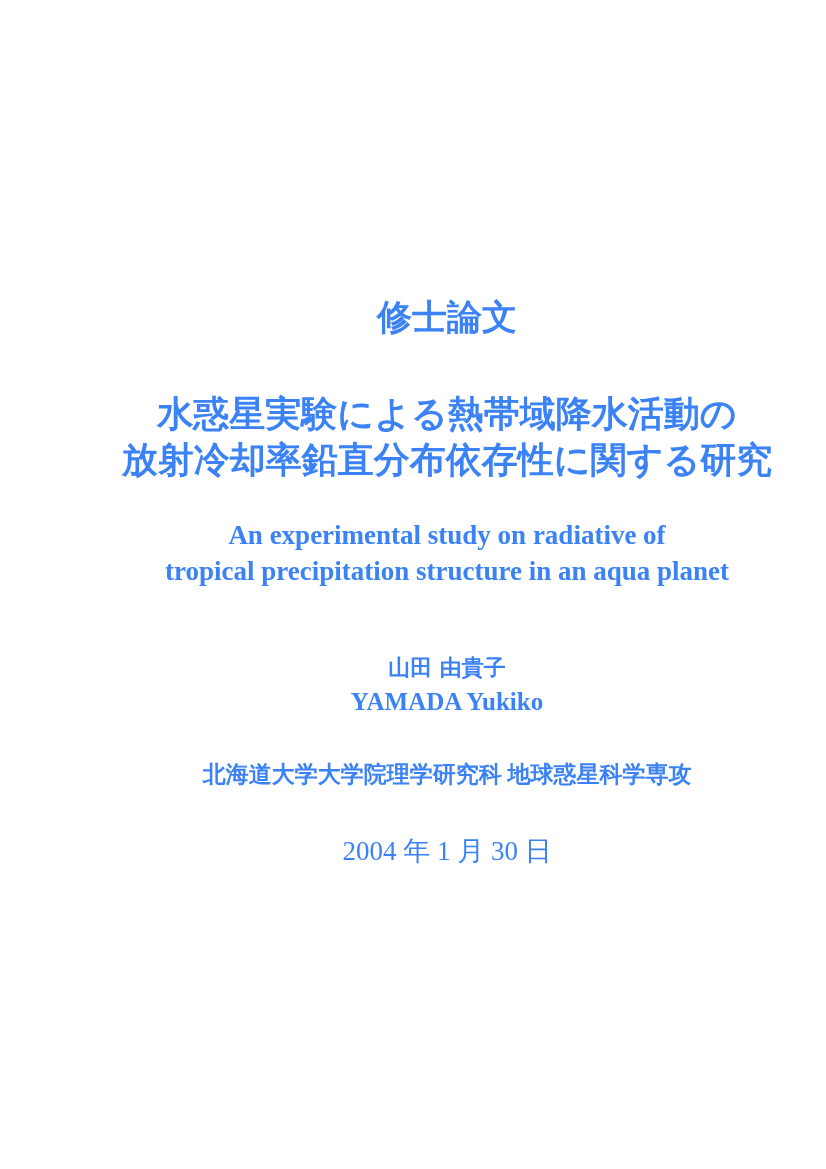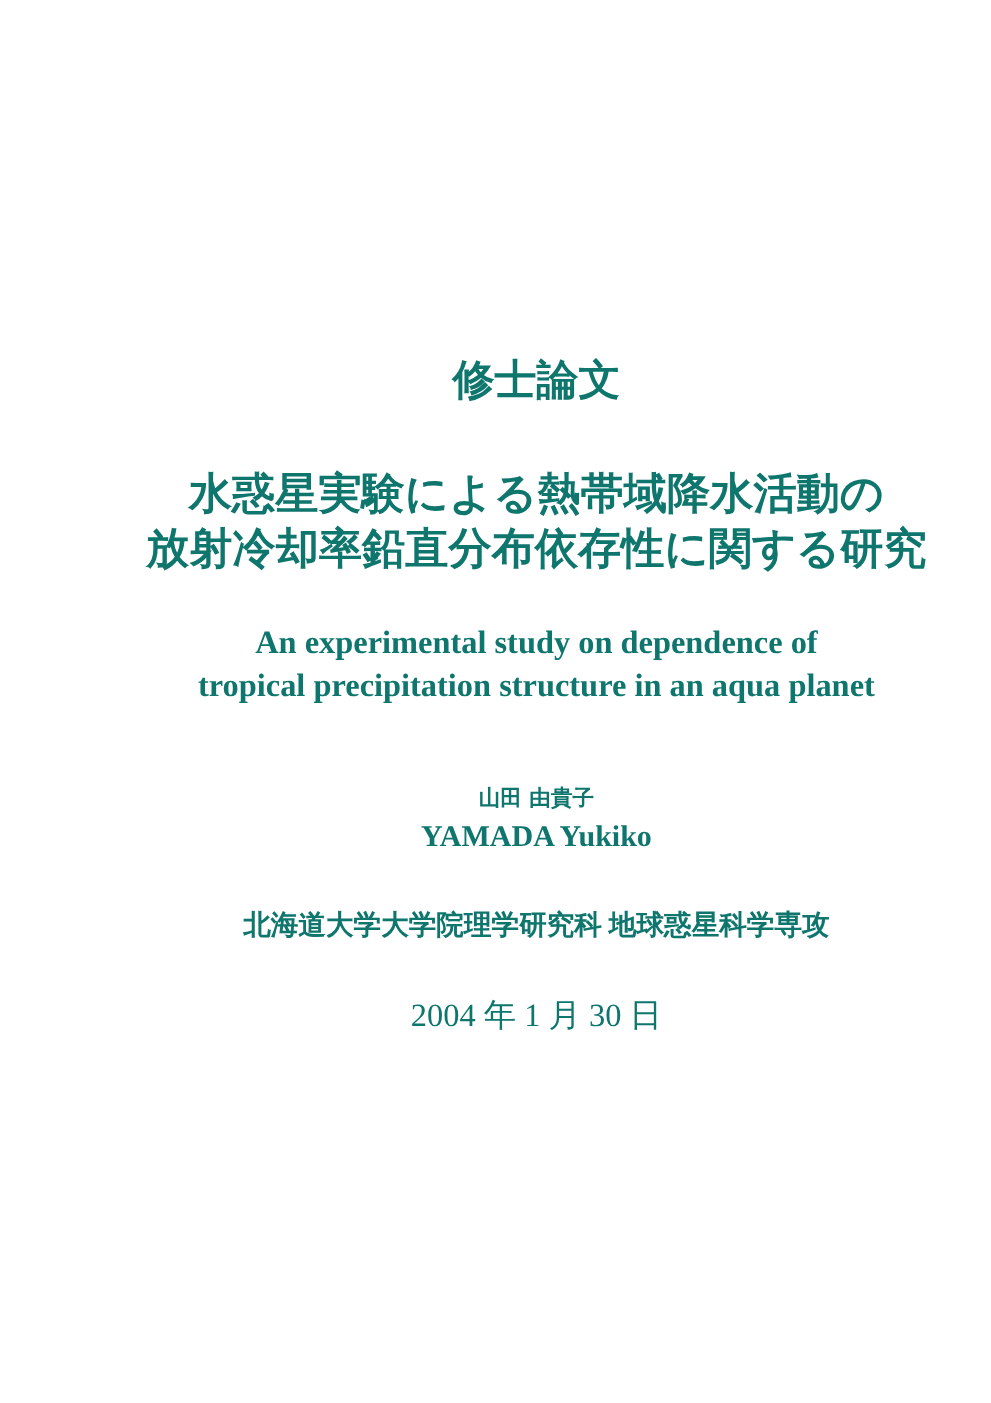--- a/index.html
+++ b/index.html
@@ -5,21 +5,21 @@
     html, body {
       margin: 0;
       padding: 0;
       background: #ffffff;
     }
     .page {
       position: relative;
       width: 826px;
       height: 1169px;
       background: #ffffff;
-      color: #0f766e;
+      color: #3b82f6;
       overflow: hidden;
       margin: 0 auto;
     }
     
     .content {
       position: absolute;
       top: 0;
       left: 68px;
       width: 758px;
       text-align: center;
@@ -27,37 +27,37 @@
     .doc-type {
       margin: 300px 0 0 0;
       font-family: "DejaVu Sans", sans-serif;
       font-weight: bold;
       font-size: 35px;
       line-height: 1;
       letter-spacing: 0px;
     }
     .title-ja {
       margin: 56px 0 0 0;
-      font-family: Liberation Mono, monospace;
+      font-family: Liberation Serif, serif;
       font-weight: bold;
       font-size: 36px;
       line-height: 46px;
     }
     .title-en {
       margin: 34px 0 0 0;
       font-family: "Liberation Serif", "DejaVu Serif", serif;
       font-weight: bold;
       font-size: 27px;
       line-height: 36px;
     }
     .author-ja {
       margin: 66px 0 0 0;
       font-family: "DejaVu Sans", sans-serif;
       font-weight: bold;
-      font-size: 18px;
+      font-size: 22px;
       line-height: 1.2;
     }
     .author-en {
       margin: 6px 0 0 0;
       font-family: "Liberation Serif", "DejaVu Serif", serif;
       font-weight: bold;
       font-size: 25px;
       line-height: 1.2;
     }
     .affiliation {
@@ -82,21 +82,21 @@
   <div class="content">
 
     <div class="doc-type">修士論文</div>
 
     <div class="title-ja">
       <div>水惑星実験による熱帯域降水活動の</div>
       <div>放射冷却率鉛直分布依存性に関する研究</div>
     </div>
 
     <div class="title-en">
-      <div>An experimental study on dependence of</div>
+      <div>An experimental study on radiative of</div>
       <div>tropical precipitation structure in an aqua planet</div>
     </div>
 
     <div class="author-ja">山田 由貴子</div>
 
     <div class="author-en">YAMADA Yukiko</div>
 
     <div class="affiliation">北海道大学大学院理学研究科 地球惑星科学専攻</div>
 
     <div class="date">2004 年 1 月 30 日</div>

